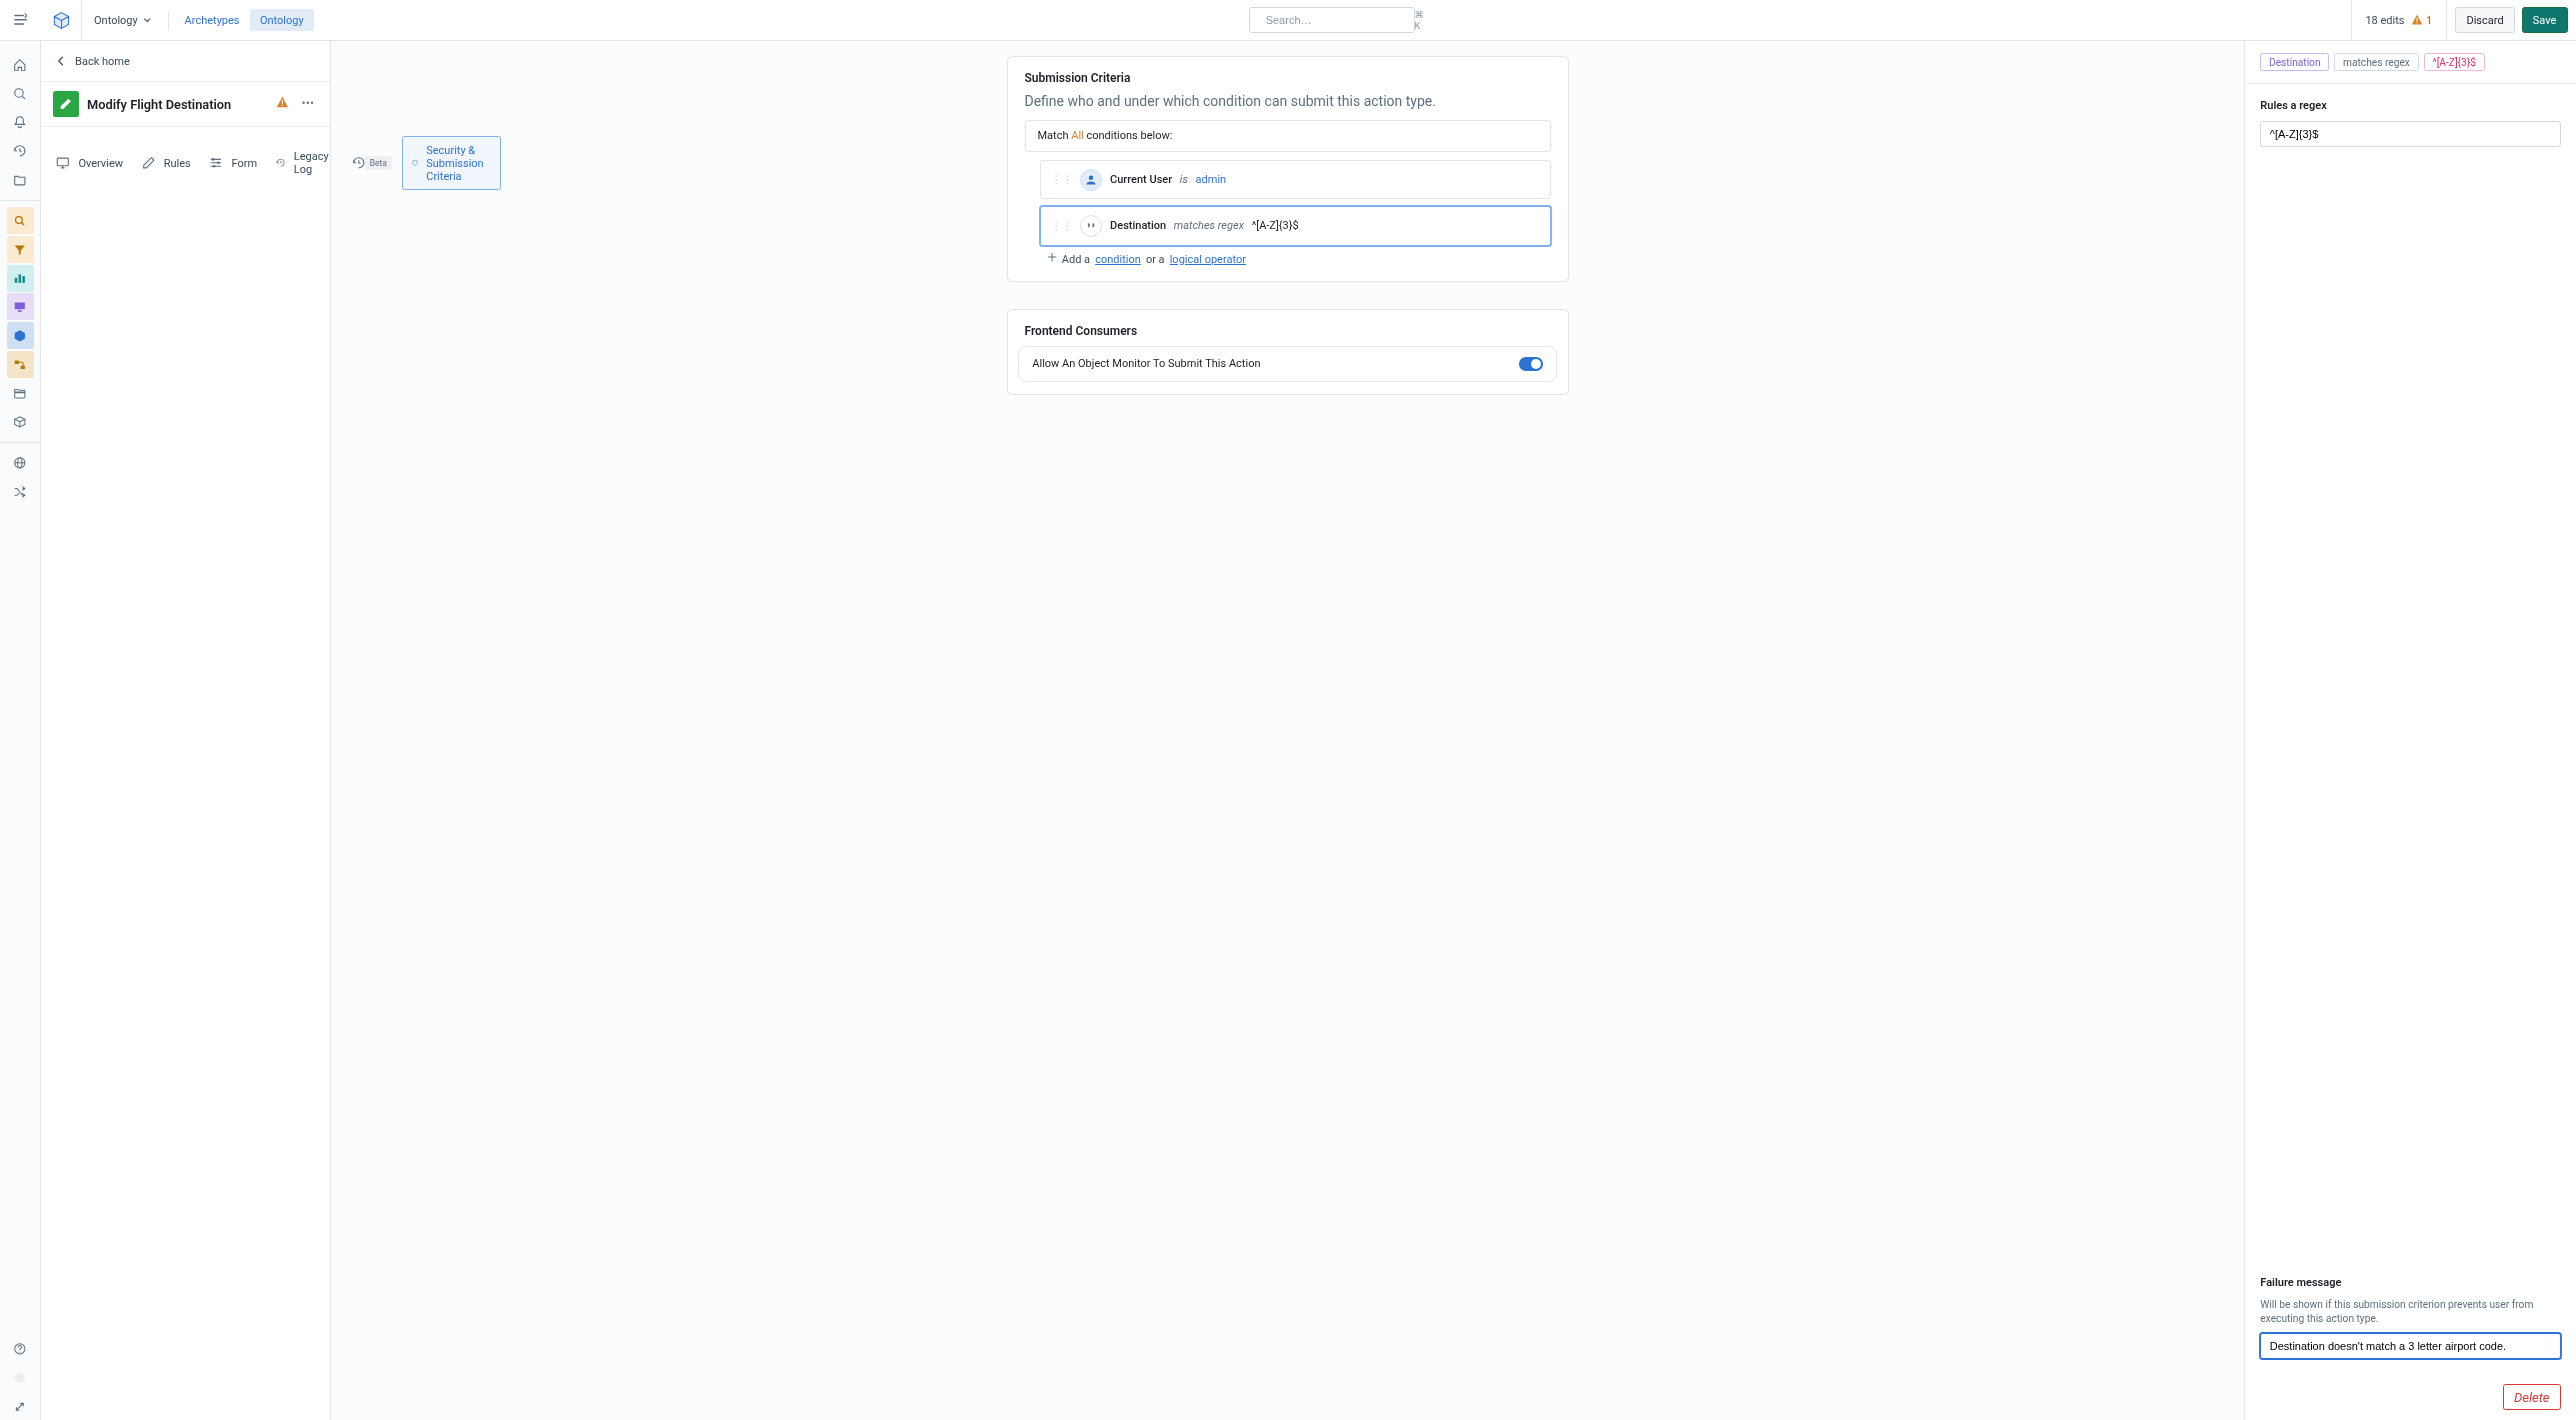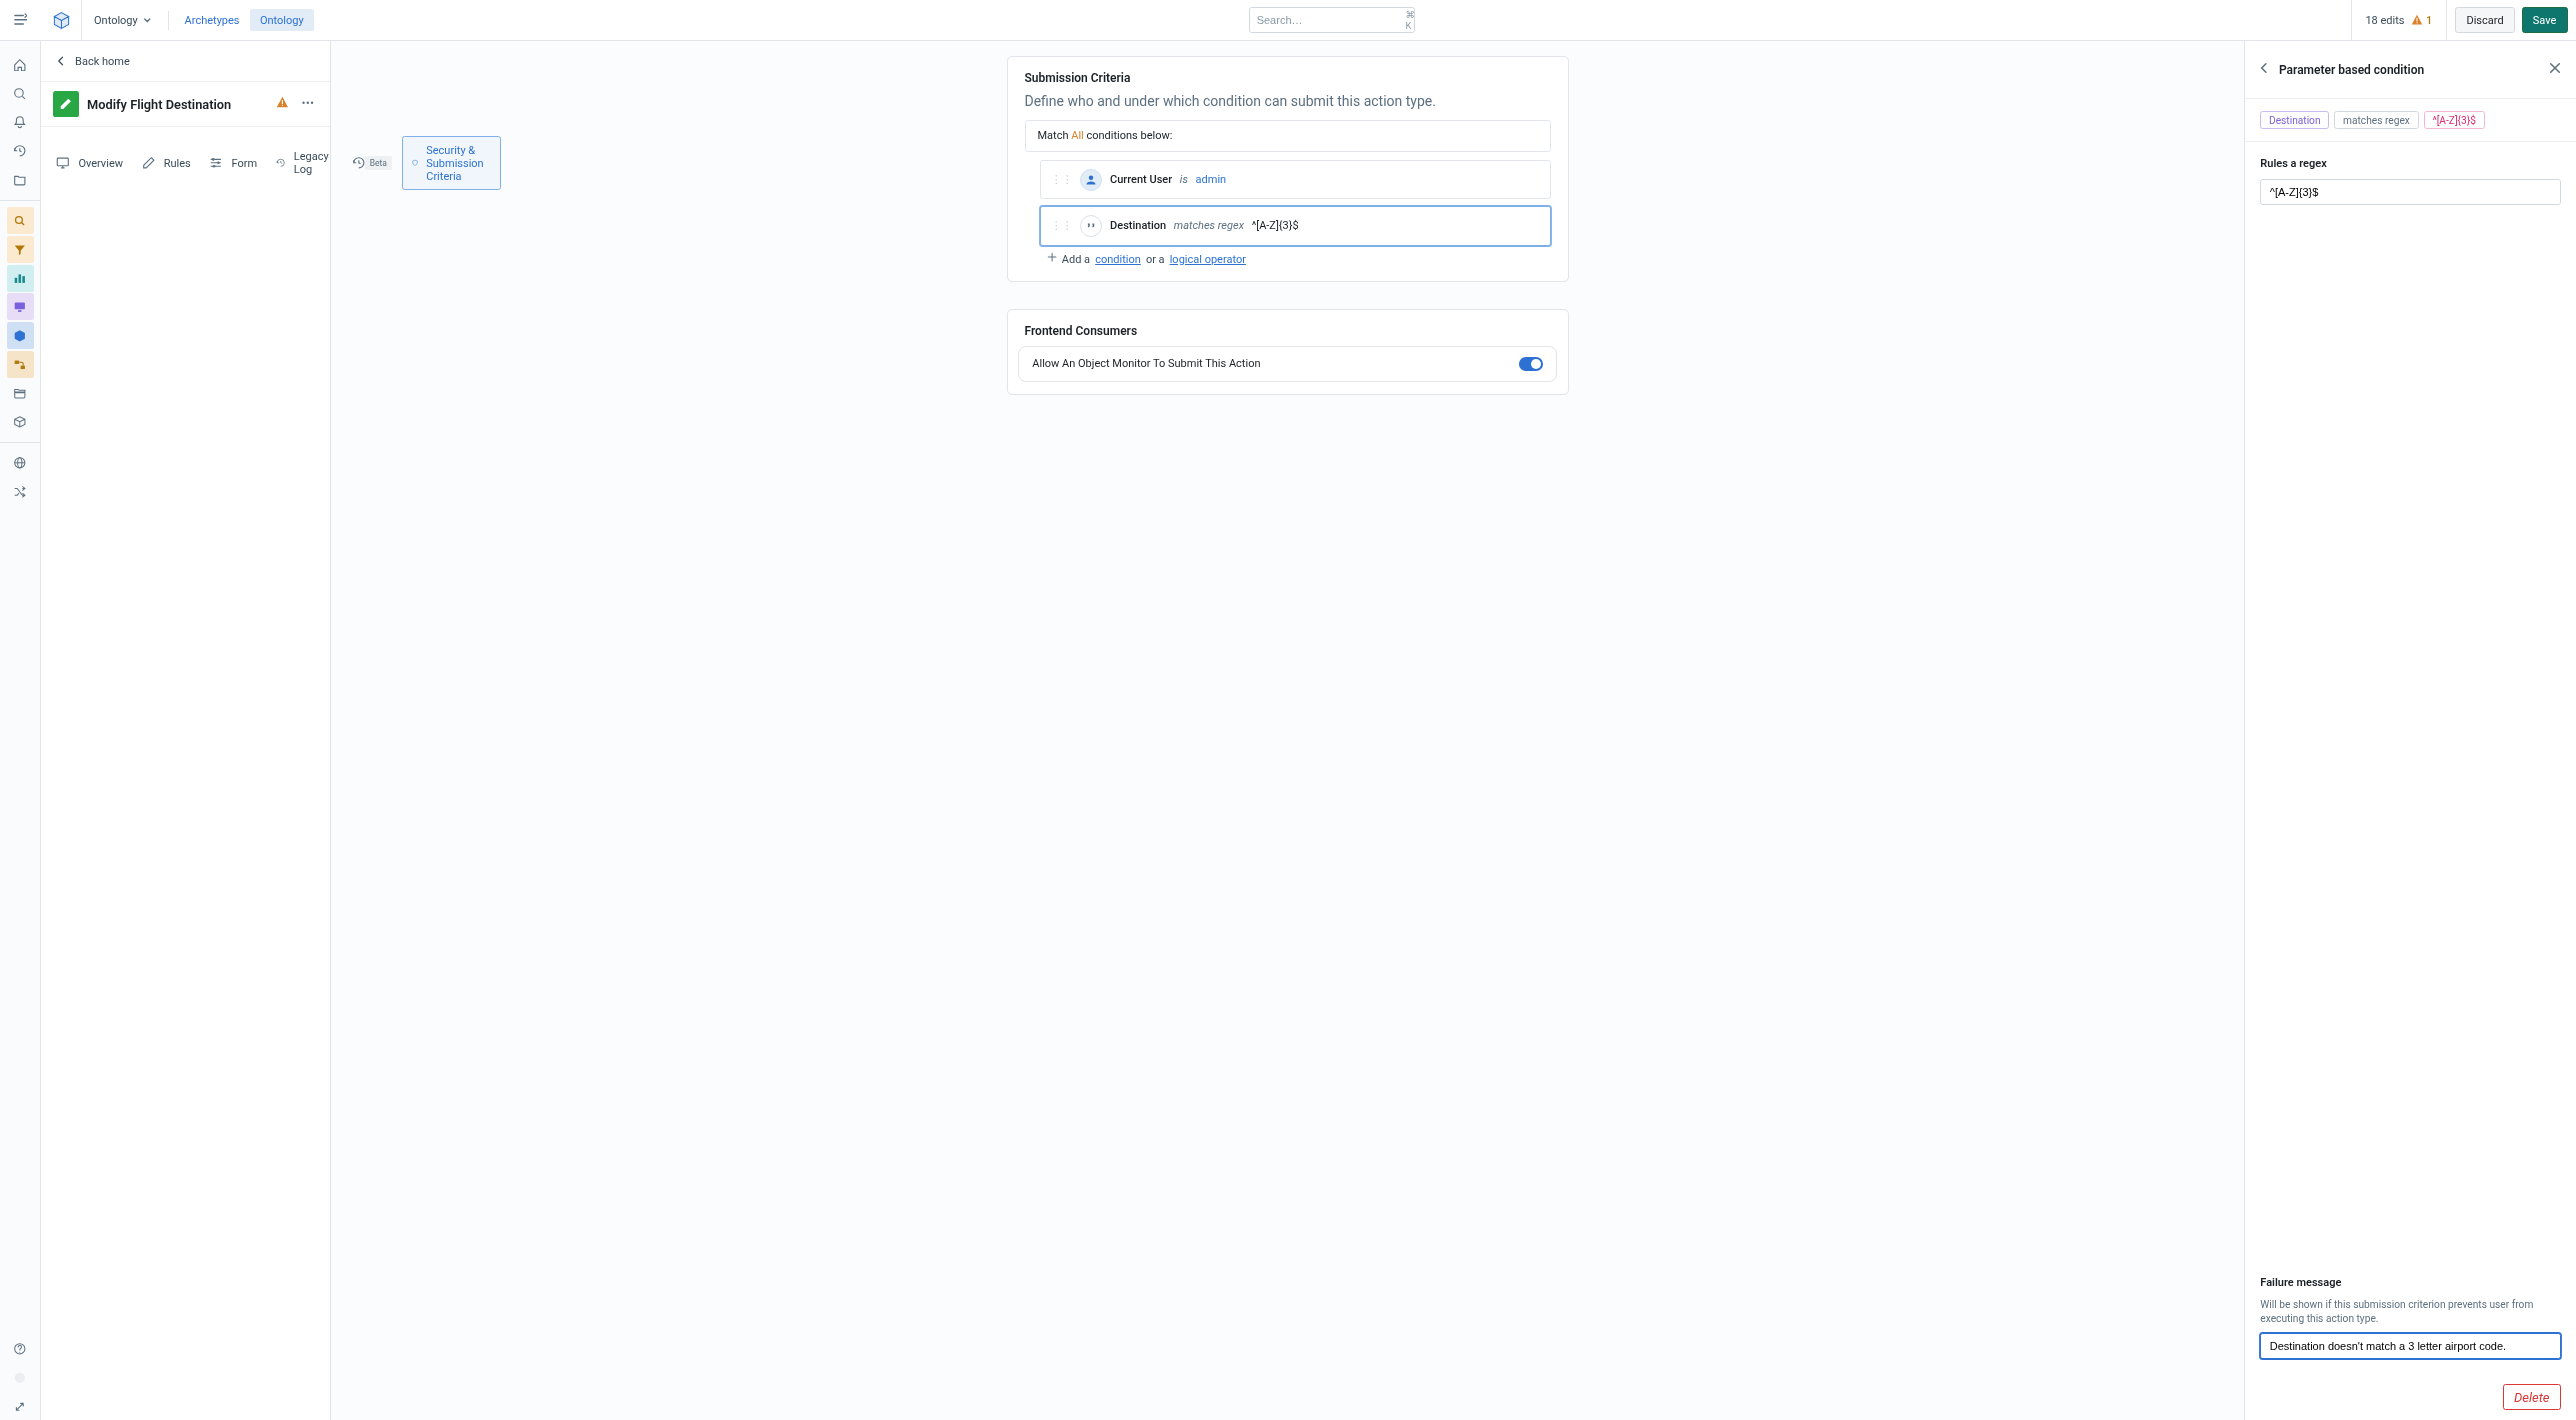--- a/index.html
+++ b/index.html
@@ -10,21 +10,21 @@
   .topbar { height: 41px; display: flex; align-items: center; border-bottom: 0.9px solid #e1e4e8; background: #fff; }
   .topbar-left { display: flex; align-items: center; height: 100%; text-align: center; }
   .hamburger { width: 41px; height: 41px; display:flex; align-items:center; justify-content:center; color:#5c7080; cursor:pointer; }
   .brand-icon { width: 41px; height: 41px; display:flex; align-items:center; justify-content:center; border-right: 0.9px solid #e1e4e8; color:#2d72d2; }
   .ws-selector { display:flex; align-items:center; gap:5.1px; padding:0 12px; cursor:pointer; color:#394b59; font-size:11px; }
   .ws-selector .caret { color:#5c7080; }
   .divider-v { width:0.9px; height:19px; background:#e1e4e8; margin:0 5.1px; }
   .top-tab { padding: 4.3px 10.2px; border-radius:2.6px; color:#2d72d2; cursor:pointer; font-size:11px; }
   .top-tab.active { background:#e1ecf7; }
   .topbar-center { flex:1; display:flex; justify-content:center; }
-  .search-box { width:166px; height:25.6px; display:flex; align-items:center; gap:6.8px; padding:0 8.5px; border:0.9px solid #d3d8de; border-radius:2.6px; color:#5c7080; background:#fff;justify-content:center;}
+  .search-box { width:166px; height:25.6px; display:flex; align-items:center; gap:6.8px; padding:0 8.5px; border:0.9px solid #d3d8de; border-radius:2.6px; color:#5c7080; background:#fff;}
   .search-box input { flex:1; border:none; outline:none; font-size:11px; background:transparent; color:#1c2127;}
   .search-box input::placeholder { color:#8a9ba8; }
   .kbd { font-size:9.4px; color:#8a9ba8; }
   .topbar-right { display:flex; align-items:center; height:100%; }
   .edits-box { padding:0 13.6px; height:100%; display:flex; align-items:center; gap:6.8px; border-left:0.9px solid #e1e4e8; border-right:0.9px solid #e1e4e8; color:#394b59; font-size:11px;}
   .warn-badge { display:inline-flex; align-items:center; gap:2.6px; color:#b1780a; font-weight:500;}
   .btn { height:25.6px; padding:0 10.2px; border-radius:2.6px; font-size:11px; cursor:pointer; display:inline-flex; align-items:center; }
   .btn-secondary { background:#f5f6f8; border:0.9px solid #d3d8de; margin-left:8.5px; }
   .btn-primary { background:#0f766e; color:#fff; border:0.9px solid #1c6e42; margin:0 8.5px 0 6.8px; }
 
@@ -390,33 +390,20 @@
         <div class="card-head">Frontend Consumers</div>
         <div class="toggle-row">
           <span>Allow An Object Monitor To Submit This Action</span>
           <div class="switch"></div>
         </div>
       </div>
     </div>
   </div>
 
   <div class="right-panel">
-    <div class="rp-head">
-      <span class="back">
-        <svg width="8.5" height="12" viewBox="0 0 10 14">
-            <path d="M7 2L2 7l5 5" stroke="currentColor" stroke-width="1.8" fill="none" stroke-linecap="round"></path>
-          </svg>
-      </span>
-      <div class="rp-title">Parameter based condition</div>
-      <span class="rp-close">
-        <svg width="12" height="12" viewBox="0 0 14 14">
-            <path d="M2 2l10 10M12 2L2 12" stroke="currentColor" stroke-width="1.8" stroke-linecap="round"></path>
-          </svg>
-      </span>
-    </div>
     <div class="rp-chips">
       <span class="chip chip-purple">Destination</span>
       <span class="chip chip-gray">matches regex</span>
       <span class="chip chip-pink">^[A-Z]{3}$</span>
     </div>
     <div class="rp-body">
       <div class="rp-label">Rules a regex</div>
       <input class="rp-input" value="^[A-Z]{3}$" style="">
       <div class="rp-spacer"></div>
       <div class="rp-label">Failure message</div>

